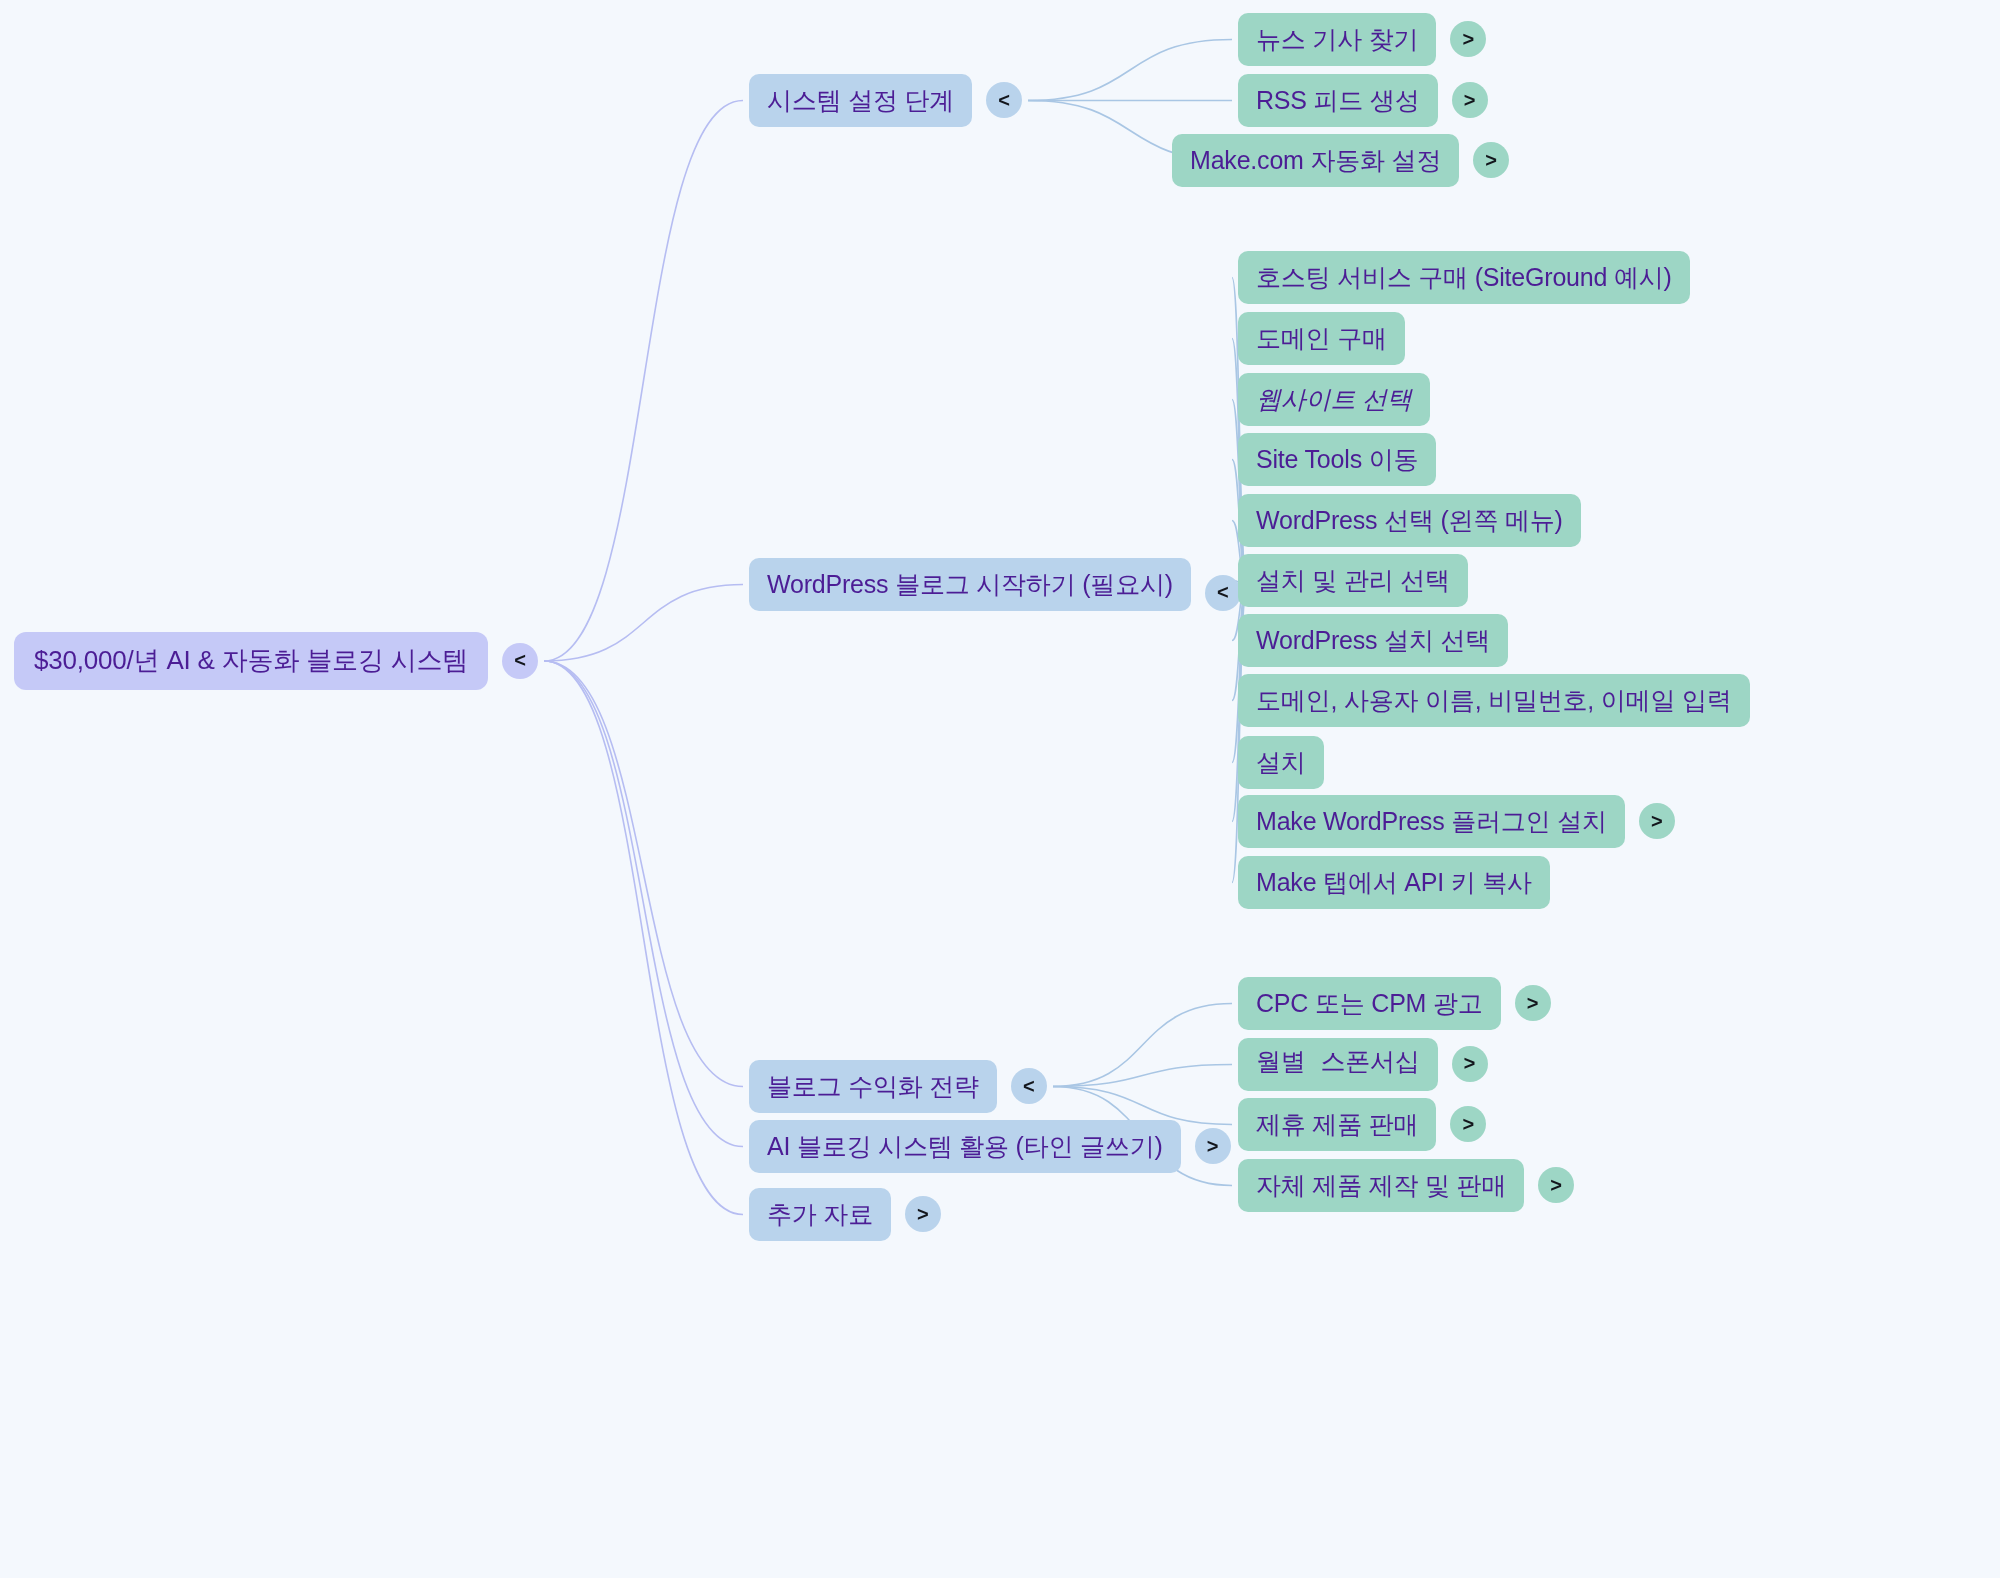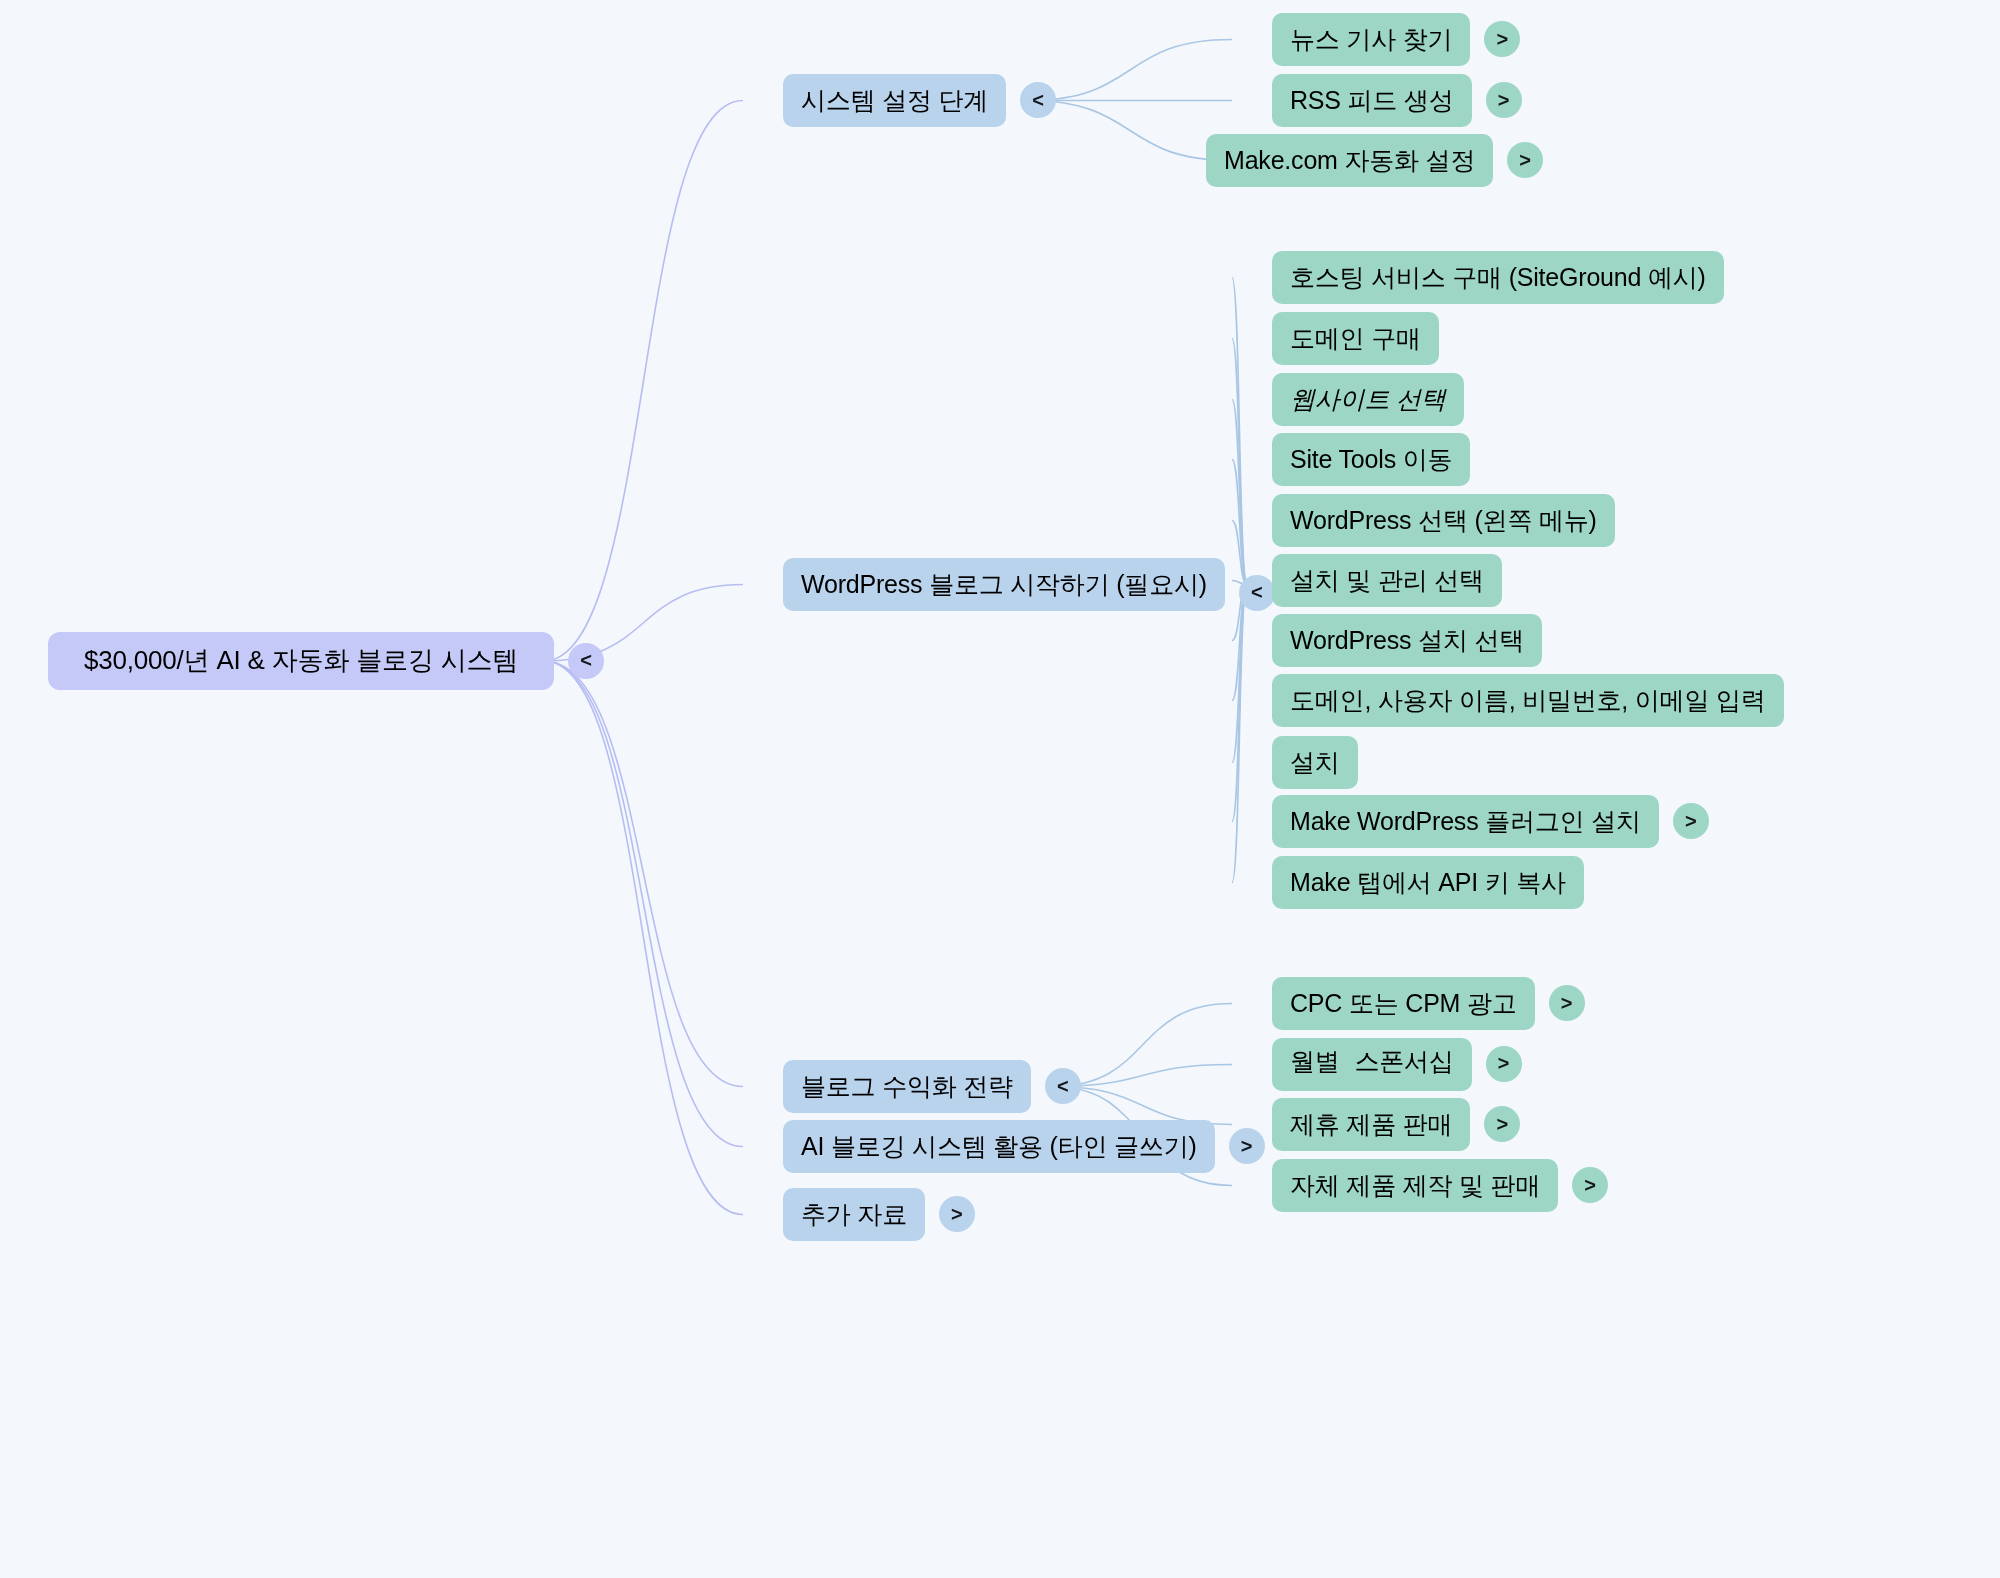--- a/index.html
+++ b/index.html
@@ -28,28 +28,27 @@
     display: flex;
     align-items: center;
     gap: 14px;
     white-space: nowrap;
   }
   .pill {
     border-radius: 10px;
     padding: 12px 18px;
     font-size: 25px;
     line-height: 1.15;
-    color: #000000;
+    color: #4c1d95;
     letter-spacing: -0.2px;
-    margin-left: 34px;
   }
   .pill.root {
     background: #c5c9f7;
     border-radius: 12px;
-    padding: 14px 36px;
+    padding: 14px 20px;
     font-size: 26px;
   }
   .pill.branch {
     background: #b9d3ec;
   }
   .pill.leaf {
     background: #9dd6c5;
   }
   .toggle {
     width: 36px;

